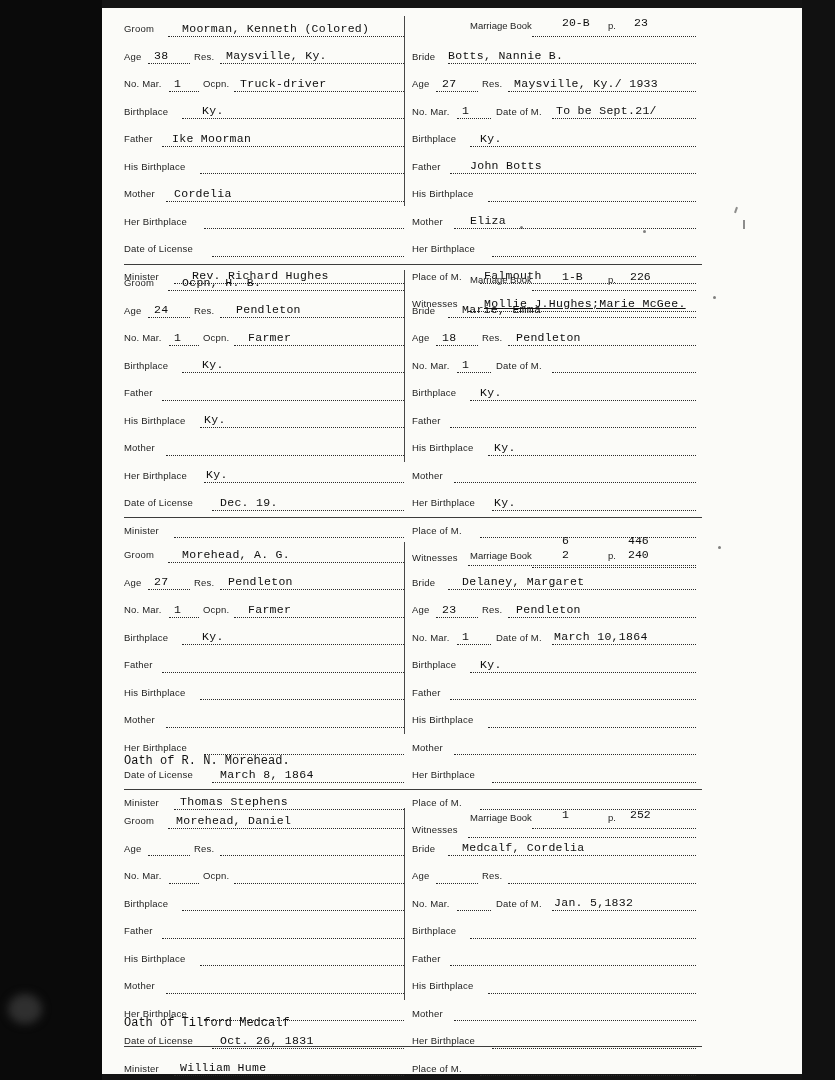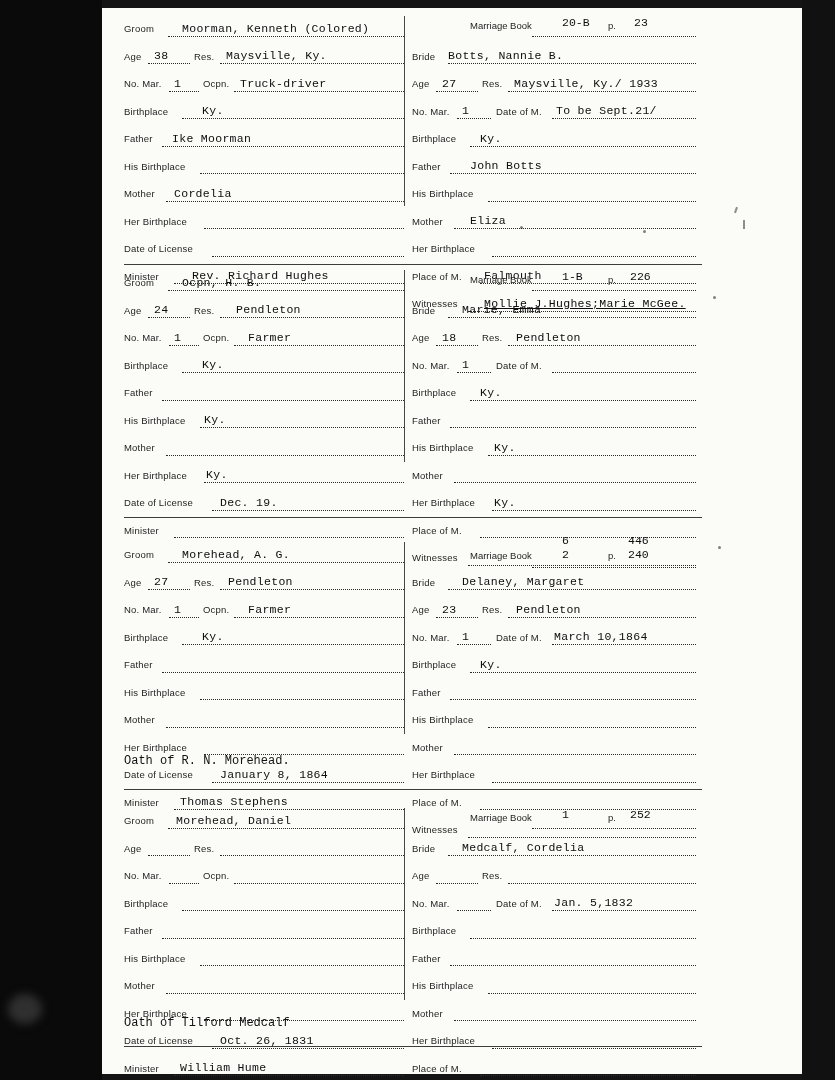--- a/index.html
+++ b/index.html
@@ -373,21 +373,21 @@
           <span class="val" style="left:50px;"></span>
         </div>
         <div class="row">
           <span class="lbl">Her Birthplace</span>
           <span class="dots" style="left:80px;right:8px;"></span>
           <span class="val" style="left:82px;"></span>
         </div>
         <div class="row">
           <span class="lbl">Date of License</span>
           <span class="dots" style="left:88px;right:8px;"></span>
-          <span class="val" style="left:96px;">January 8, 1864</span>
+          <span class="val" style="left:96px;">March 8, 1864</span>
         </div>
         <div class="row">
           <span class="lbl">Minister</span>
           <span class="dots" style="left:50px;right:8px;"></span>
           <span class="val" style="left:56px;">Thomas Stephens</span>
         </div>
       </div>
 
       <div class="col col-r">
         <div class="row">

